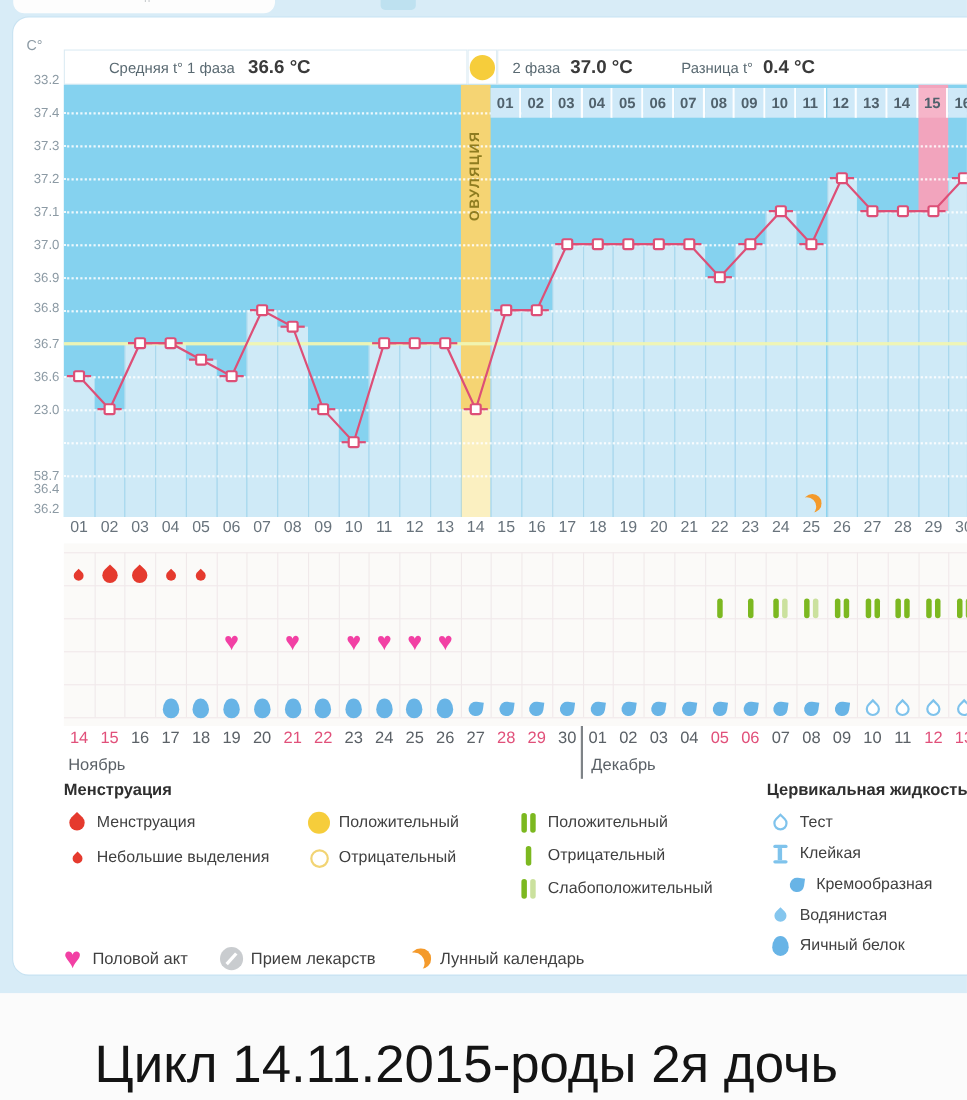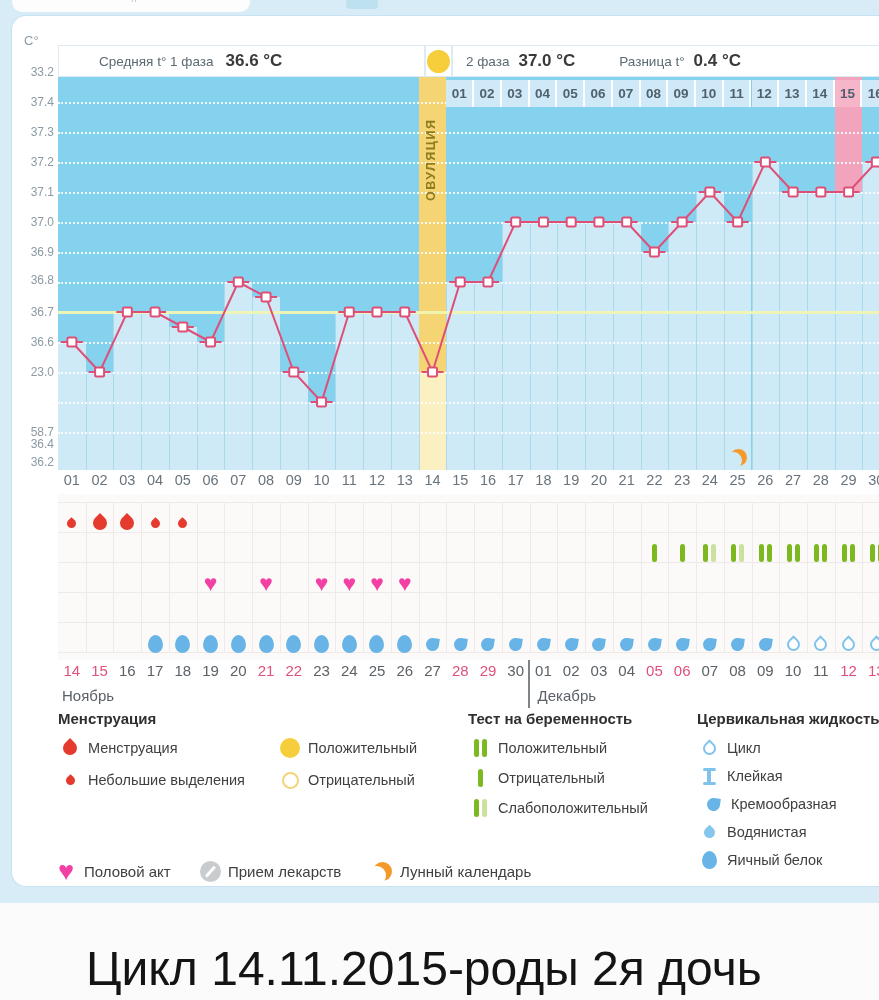--- a/index.html
+++ b/index.html
@@ -638,21 +638,20 @@
       <div class="lg-item" style="left: 0px; top: 58px; height: 24px;">
         <span class="ic">
           <span style="display: inline-flex; align-items: center; justify-content: center;">
             <span class="i-circo"></span>
           </span>
         </span>
         <div class="lb">Отрицательный</div>
       </div>
     </div>
     <div class="lg-group" style="left: 468px; top: 710px; width: 230px; height: 180px;">
-      <div class="lg-title">Тест на беременность</div>
       <div class="lg-item" style="left: 0px; top: 26px; height: 24px;">
         <span class="ic">
           <span style="display: inline-flex; align-items: center; justify-content: center;">
             <span class="i-bar"></span>
             <span class="i-bar"></span>
           </span>
         </span>
         <div class="lb">Положительный</div>
       </div>
       <div class="lg-item" style="left: 0px; top: 56px; height: 24px;">
@@ -674,35 +673,35 @@
       </div>
     </div>
     <div class="lg-group" style="left: 697px; top: 710px; width: 230px; height: 180px;">
       <div class="lg-title">Цервикальная жидкость</div>
       <div class="lg-item" style="left: 0px; top: 26px; height: 24px;">
         <span class="ic">
           <span style="display: inline-flex; align-items: center; justify-content: center;">
             <span class="i-odrop"></span>
           </span>
         </span>
-        <div class="lb">Цикл</div>
+        <div class="lb">Тест</div>
       </div>
       <div class="lg-item" style="left: 0px; top: 54px; height: 24px;">
         <span class="ic">
           <span style="display: inline-flex; align-items: center; justify-content: center;">
             <span class="i-ibeam">
               <i class="t"></i>
               <i class="m"></i>
               <i class="b"></i>
             </span>
           </span>
         </span>
         <div class="lb">Клейкая</div>
       </div>
-      <div class="lg-item" style="left: 4px; top: 82px; height: 24px; text-align: center;">
+      <div class="lg-item" style="left: 15px; top: 82px; height: 24px; text-align: center;">
         <span class="ic">
           <span style="display: inline-flex; align-items: center; justify-content: center;">
             <span class="i-comma"></span>
           </span>
         </span>
         <div class="lb">Кремообразная</div>
       </div>
       <div class="lg-item" style="left: 0px; top: 110px; height: 24px;">
         <span class="ic">
           <span style="display: inline-flex; align-items: center; justify-content: center;">

